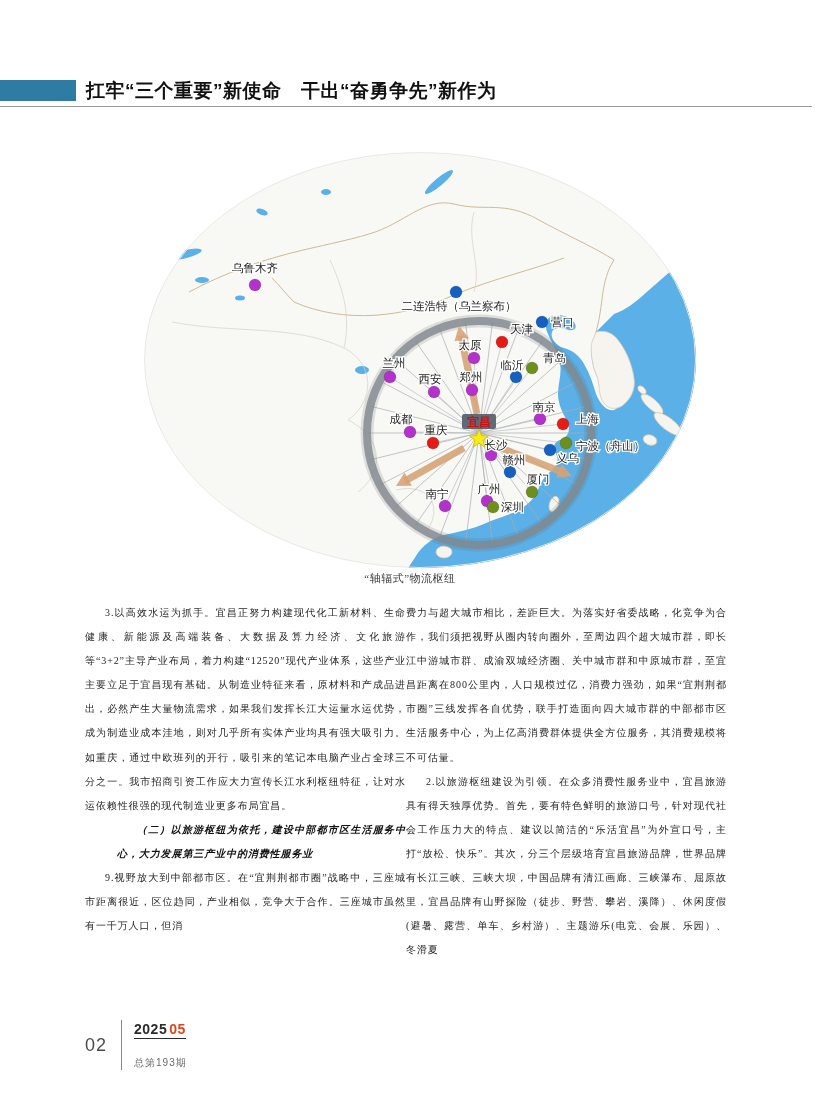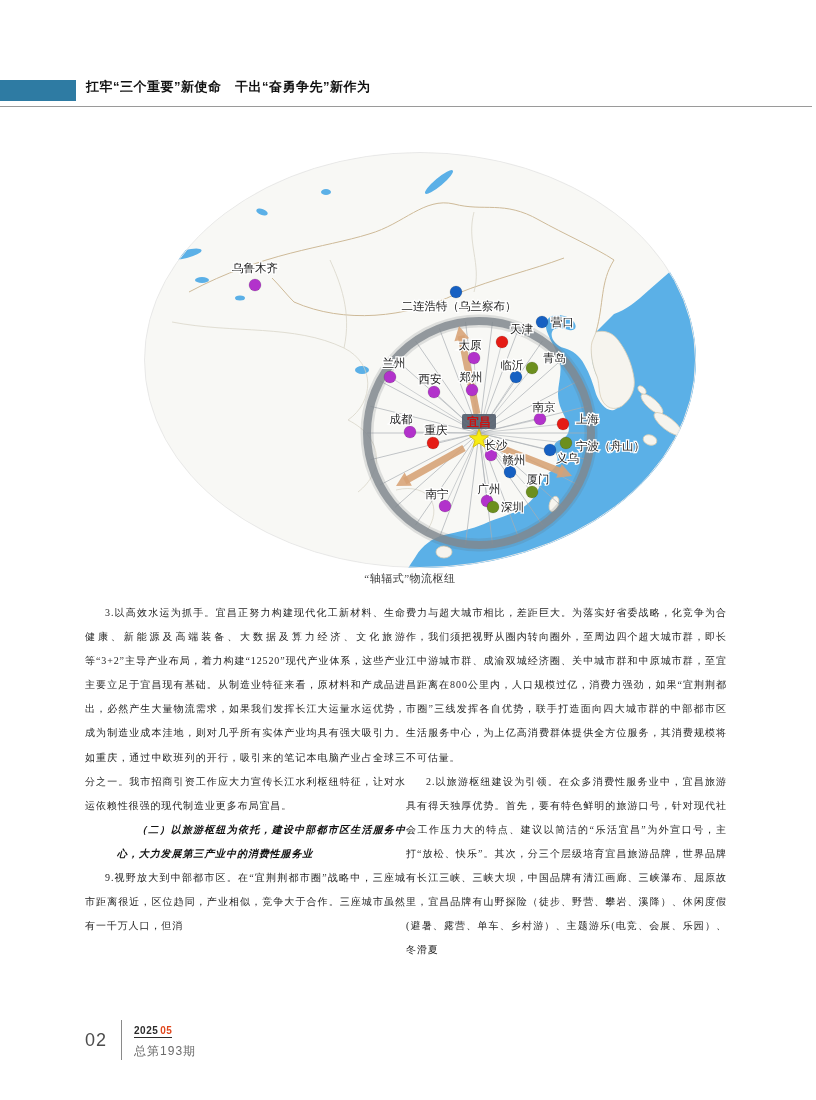--- a/index.html
+++ b/index.html
@@ -1,43 +1,43 @@
 <!DOCTYPE html>
 <html><head>
 <meta charset="utf-8">
 <style>
   html,body{margin:0;padding:0;background:#ffffff;}
   .page{position:relative;width:816px;height:1100px;background:#ffffff;overflow:hidden;
         font-family:"Liberation Serif","DejaVu Serif",serif;}
   
   .hd-accent{position:absolute;left:0;top:80px;width:76px;height:21px;}
   .hd-title{position:absolute;left:86px;top:78px;font-family:"Liberation Sans","DejaVu Sans",sans-serif;
-            font-weight:bold;font-size:13px;color:#111;letter-spacing:.5px;white-space:nowrap;}
+            font-weight:bold;font-size:19px;color:#111;letter-spacing:.5px;white-space:nowrap;}
   .hd-rule{position:absolute;left:0;top:106px;width:812px;height:0;border-top:1.5px solid #9a9a9a;}
   
   .figure{position:absolute;left:144px;top:152px;width:552px;height:416px;}
   .fig-caption{position:absolute;left:134px;top:571px;width:552px;text-align:center;
                font-size:11px;color:#3c3c3c;letter-spacing:.5px;}
   
   .col{position:absolute;top:601px;width:321px;font-size:10px;line-height:24.1px;
        color:#1f1f1f;text-align:justify;letter-spacing:.9px;}
   .col-left{left:85px;}
   .col-right{left:406px;}
   .para{margin:0;}
   .para.indent{text-indent:2em;}
   .para.subhead{font-style:italic;font-weight:bold;color:#111;margin-left:32px;}
   
   .footer{position:absolute;left:85px;top:1020px;display:flex;align-items:center;
           font-family:"Liberation Sans","DejaVu Sans",sans-serif;}
   .pg-num{font-size:18px;color:#4c4c4c;letter-spacing:1px;}
   .issue-block{margin-left:14px;padding-left:12px;border-left:1.5px solid #8a8a8a;}
-  .issue-top{font-size:10px;font-weight:bold;color:#2b2b2b;border-bottom:1.5px solid #2b2b2b;
+  .issue-top{font-size:14px;font-weight:bold;color:#2b2b2b;border-bottom:1.5px solid #2b2b2b;
              padding-bottom:1px;letter-spacing:.5px;}
   .issue-top .issue-no{color:#e0461c;margin-left:2px;}
-  .issue-note{font-size:12px;color:#6b6b6b;letter-spacing:1px;margin-top:5px;}
+  .issue-note{font-size:10px;color:#6b6b6b;letter-spacing:1px;margin-top:18px;}
 </style>
 </head>
 <body>
 
 <div class="page">
 
   <div class="hd-accent" style="background: rgb(46, 123, 163);"></div>
   <div class="hd-title">扛牢“三个重要”新使命　干出“奋勇争先”新作为</div>
   <div class="hd-rule"></div>
 

